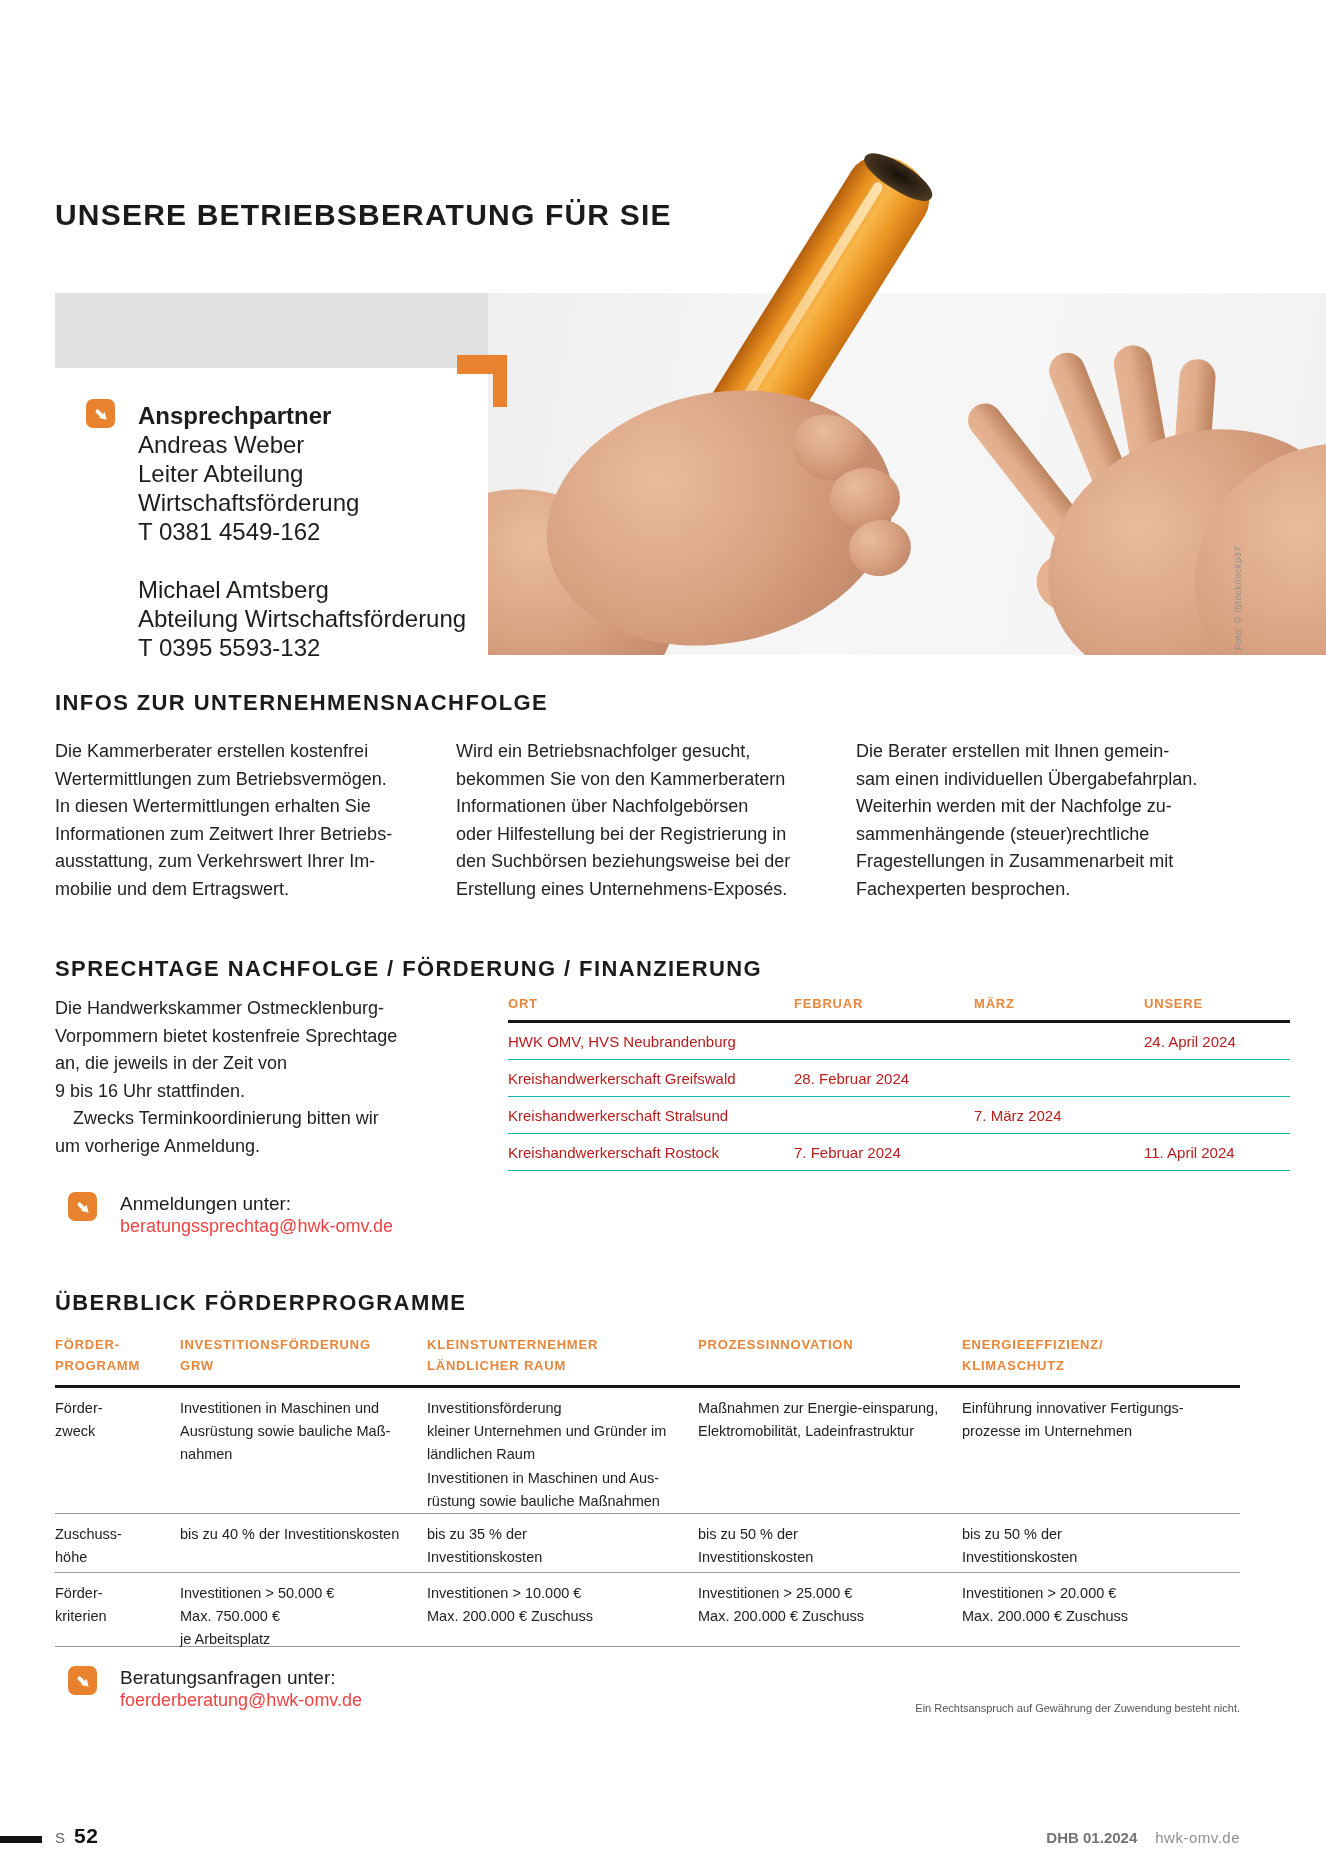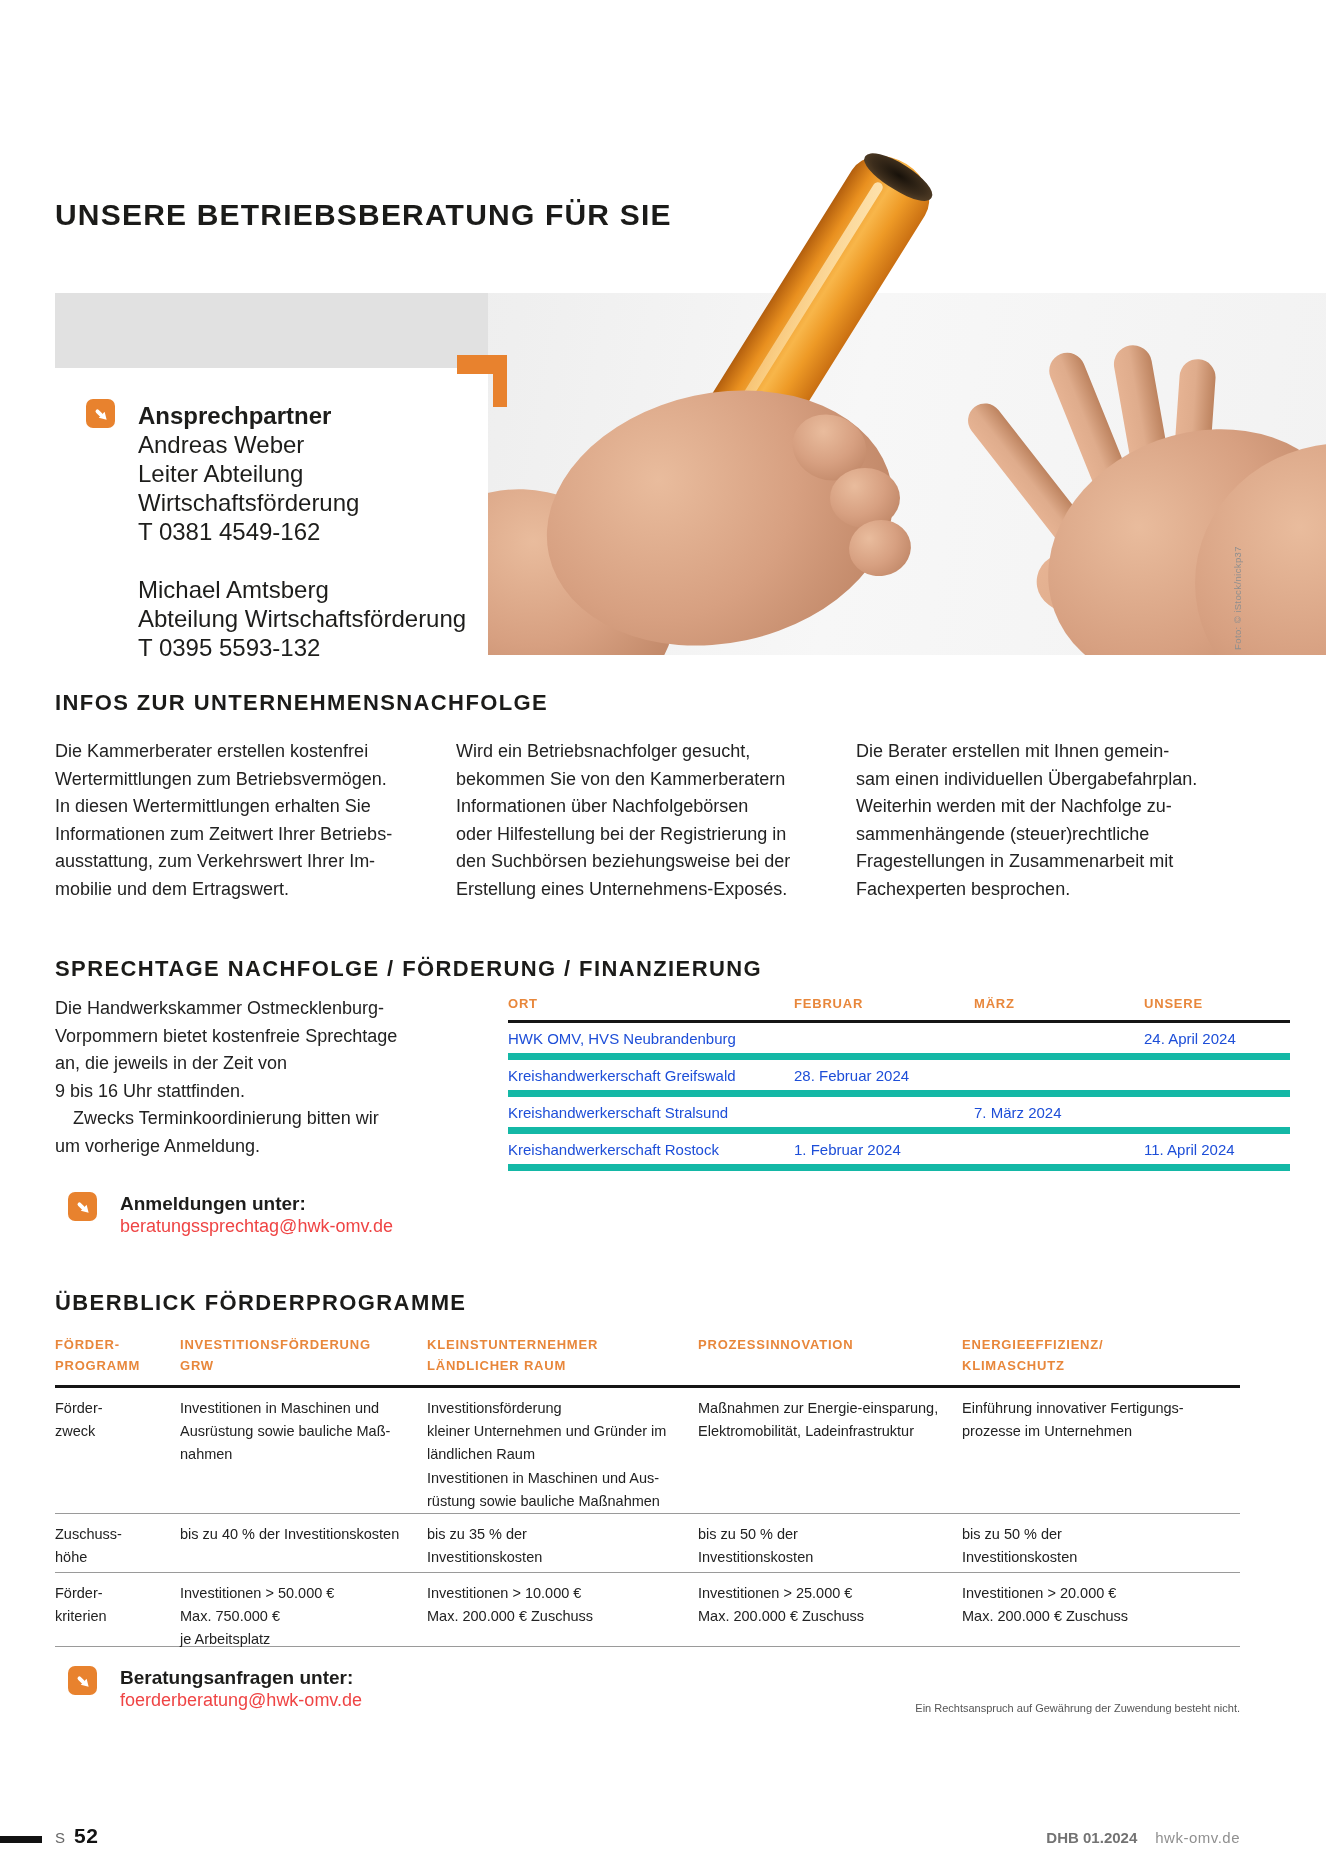--- a/index.html
+++ b/index.html
@@ -50,30 +50,30 @@
   
   #infos-heading { left:55px; top:690px; }
   .body-col { position:absolute; top:738px; width:372px; font-size:18px; line-height:27.5px; color:#222; }
   #info-col-1 { left:55px; } #info-col-2 { left:456px; } #info-col-3 { left:856px; }
 
   
   #sprechtage-heading { left:55px; top:956px; }
   #sprechtage-intro { left:55px; top:995px; width:385px; font-size:18px; line-height:27.5px; color:#222; }
   .callout { position:absolute; display:flex; }
   .callout .txt { margin-left:23px; }
-  .callout .lbl { font-size:19px; font-weight:bold; line-height:24px; }
+  .callout .lbl { font-size:19px; font-weight:normal; line-height:24px; }
   .callout .eml { font-size:18px; color:#ef4444; }
   #anmeldung-callout { left:68px; top:1192px; }
   #beratung-callout { left:68px; top:1666px; }
 
   #sp-table { left:460px; top:996px; width:782px;margin-left:48px; }
   .sp-cols { display:grid; grid-template-columns:286px 180px 170px 146px; }
   #sp-table .sp-head { padding-bottom:9px; border-bottom:3px solid #161616; }
   .sp-hcell { font-size:13px; font-weight:bold; letter-spacing:.8px; color:#e8873b; }
-  .sp-row { height:37px; align-items:center; border-bottom:7px solid #14b8a6; font-size:15px; color:#1d4ed8; }
+  .sp-row { height:37px; align-items:center; border-bottom:1px solid #14b8a6; font-size:15px; color:#b91c1c; }
 
   
   #foerder-heading { left:55px; top:1290px; }
   #fd-table { left:55px; top:1334px; width:1185px; }
   .fd-cols { display:grid; grid-template-columns:125px 247px 271px 264px 278px; }
   #fd-table .fd-head { padding-bottom:9px; border-bottom:3px solid #161616; }
   .fd-hcell { font-size:13px; font-weight:bold; letter-spacing:.8px; line-height:21px; color:#e8873b; }
   .fd-row { border-bottom:1px solid #9a9a9a; }
   .fd-row > div { padding-top:9px; font-size:14.5px; line-height:23px; color:#222; }
   #fd-row-zweck { height:126px; } #fd-row-zuschuss { height:59px; } #fd-row-kriterien { height:74px; }
@@ -201,21 +201,21 @@
       <div></div>
     </div>
     <div class="sp-row sp-cols">
       <div>Kreishandwerkerschaft Stralsund</div>
       <div></div>
       <div>7. März 2024</div>
       <div></div>
     </div>
     <div class="sp-row sp-cols">
       <div>Kreishandwerkerschaft Rostock</div>
-      <div>1. Februar 2024</div>
+      <div>7. Februar 2024</div>
       <div></div>
       <div>11. April 2024</div>
     </div>
   </div>
 
   <div id="anmeldung-callout" class="callout">
     <div class="mark">
       <svg width="17" height="17" viewBox="0 0 18 18">
         <g fill="#ffffff">
           <rect x="3" y="6.5" width="9" height="4" rx="2" transform="rotate(45 7.5 8.5)"></rect>

